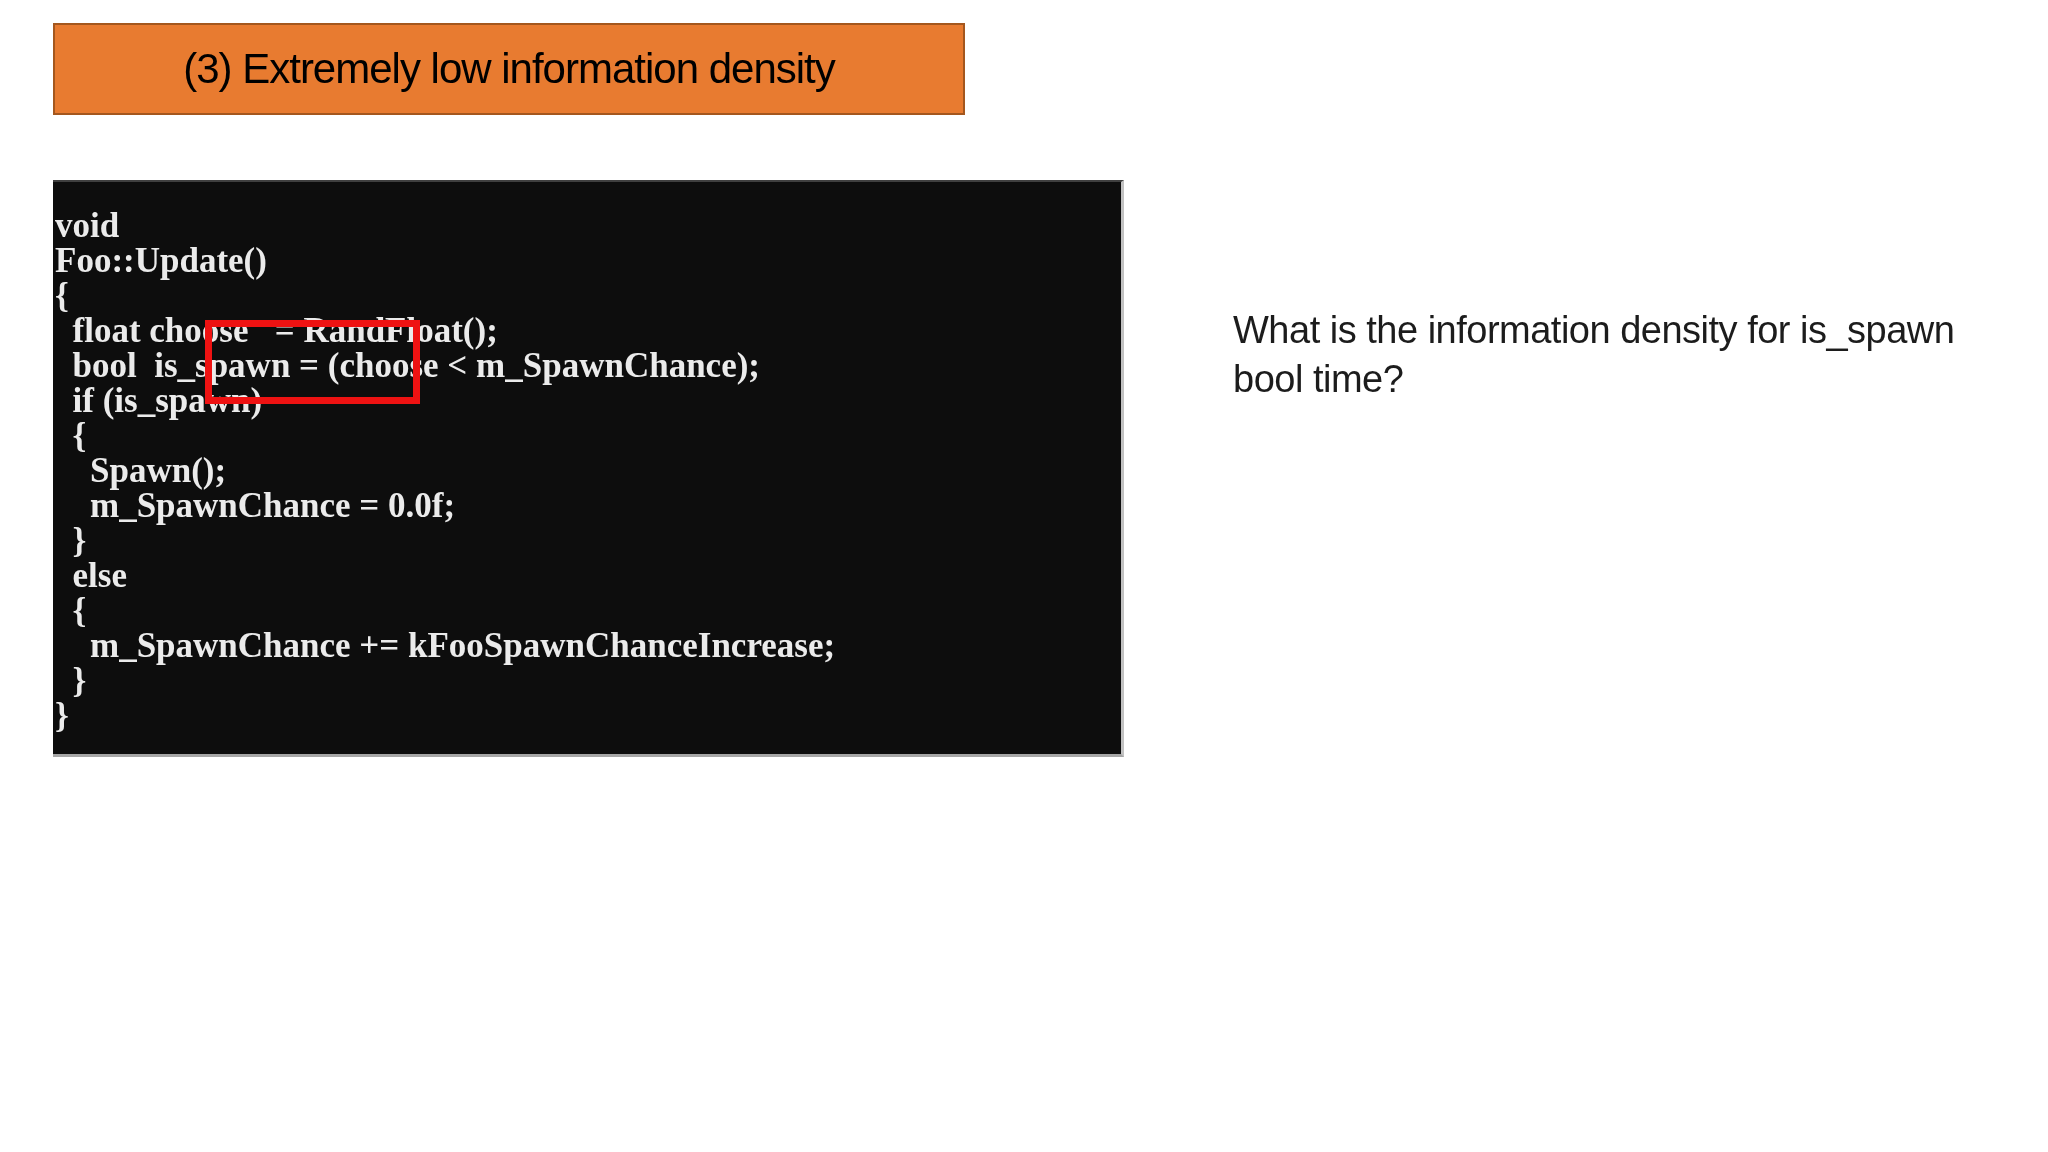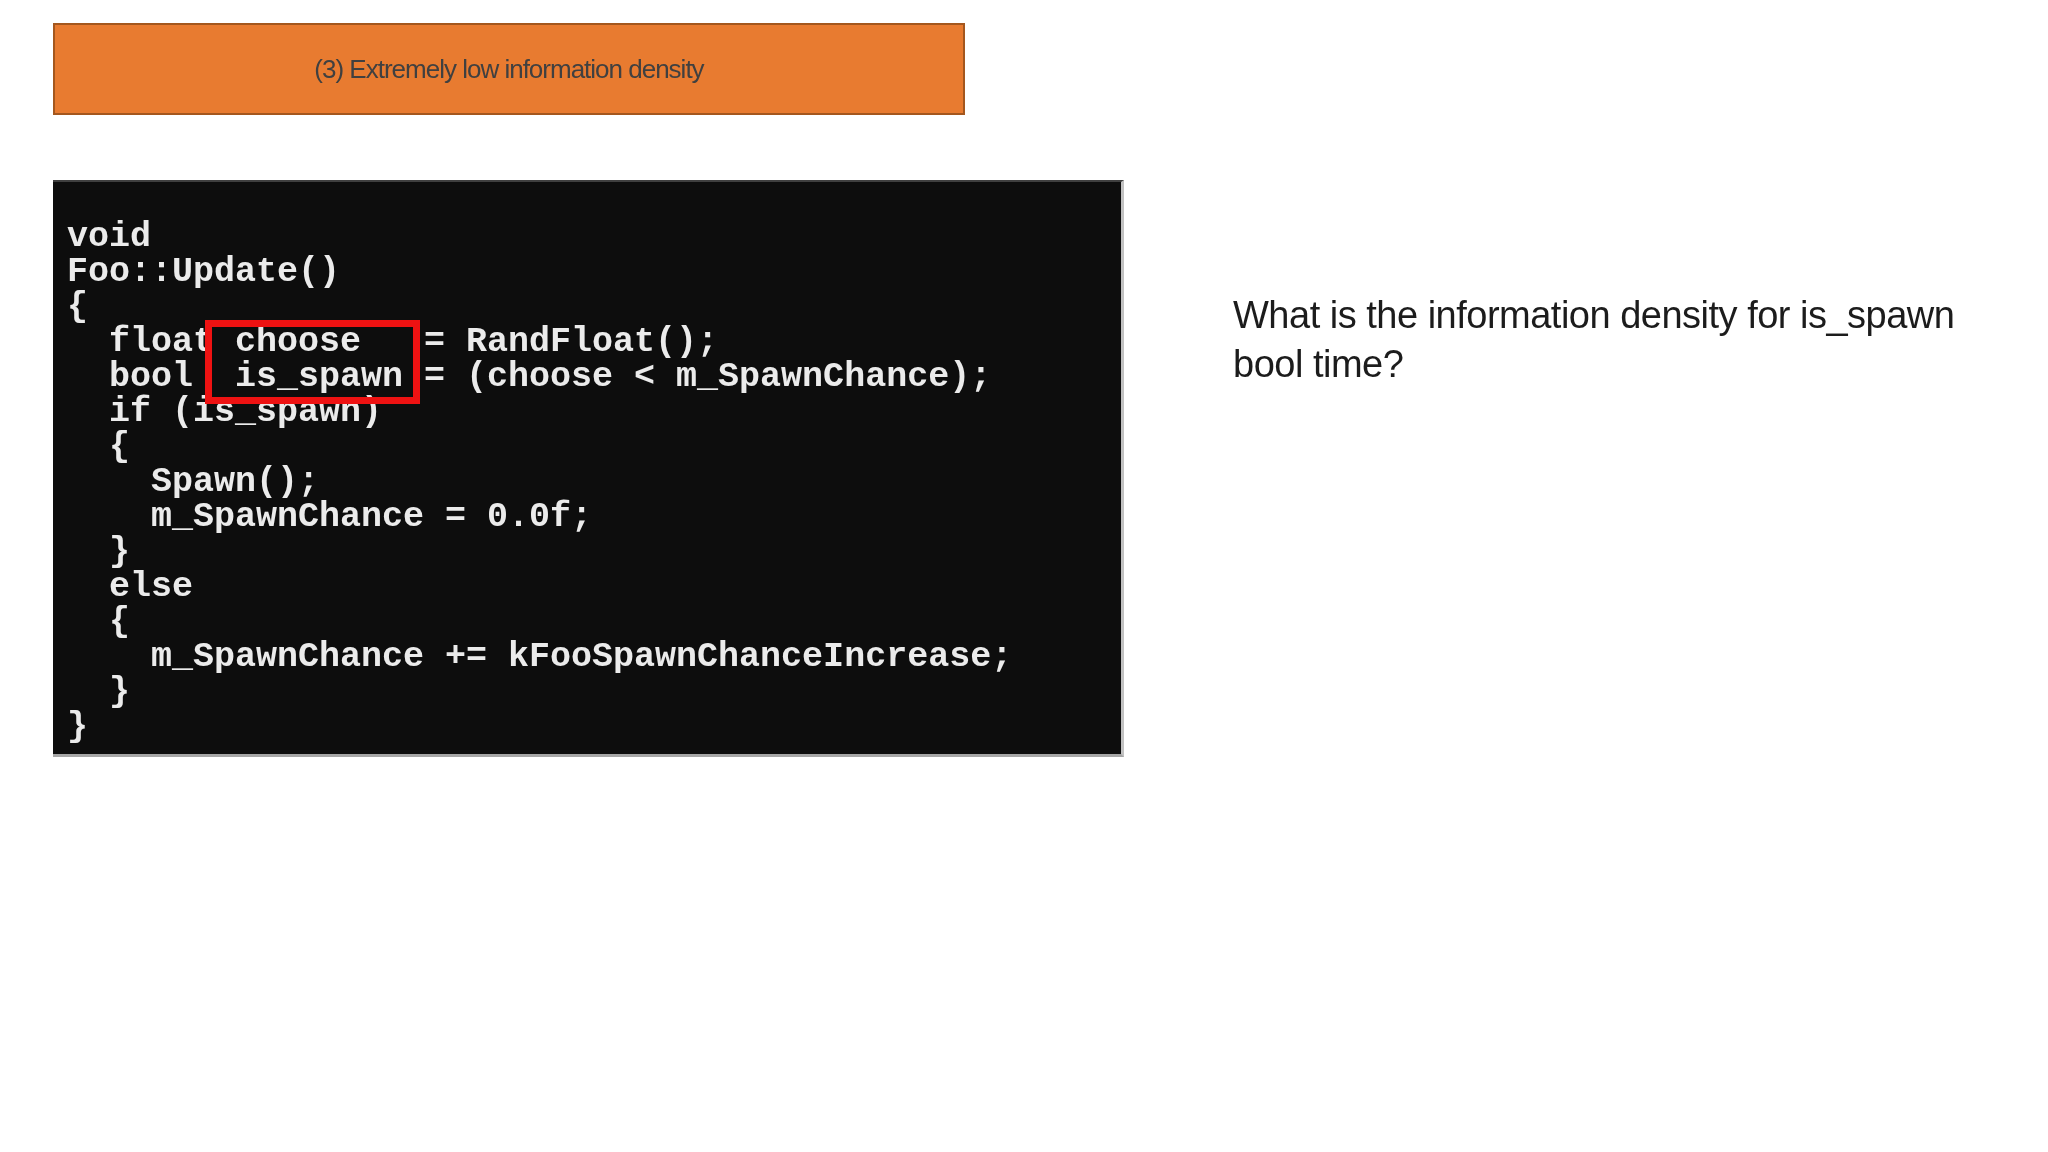--- a/index.html
+++ b/index.html
@@ -24,65 +24,65 @@
     width: 912px;
     height: 92px;
     box-sizing: border-box;
     background: #E87B30;
     border: 2px solid #A4571E;
     display: flex;
     align-items: center;
     justify-content: center;
   }
   .banner-label {
-    color: #404040;
-    font-size: 26px;
+    color: #000000;
+    font-size: 42px;
     letter-spacing: -1px;
     white-space: nowrap;
   }
 
   
   .code-panel {
     position: absolute;
     left: 53px;
     top: 180px;
     width: 1071px;
     height: 577px;
     box-sizing: border-box;
     background: #0D0D0D;
     border-top: 2px solid #3F3F3F;
     border-right: 3px solid #C2C2C2;
     border-bottom: 3px solid #A6A6A6;
     overflow: hidden;
   }
   .code-listing {
-    margin: 12px;
+    margin: 0;
     padding: 26px 0 0 2px;
-    font-family: Liberation Mono, monospace;
+    font-family: Liberation Serif, serif;
     font-weight: bold;
     font-size: 35px;
     line-height: 35px;
     color: #EBEBEB;
     white-space: pre;
   }
   .highlight-box {
     position: absolute;
     left: 152px;
     top: 138px;
     width: 215px;
     height: 84px;
     box-sizing: border-box;
     border: 7px solid #EE1212;
   }
 
   
   .question {
     position: absolute;
     left: 1233px;
-    top: 291px;
+    top: 306px;
     width: 740px;
     color: #1C1C1C;
     font-size: 38px;
     line-height: 49px;
     letter-spacing: -0.5px;
   }
 </style>
 </head>
 <body>
 

